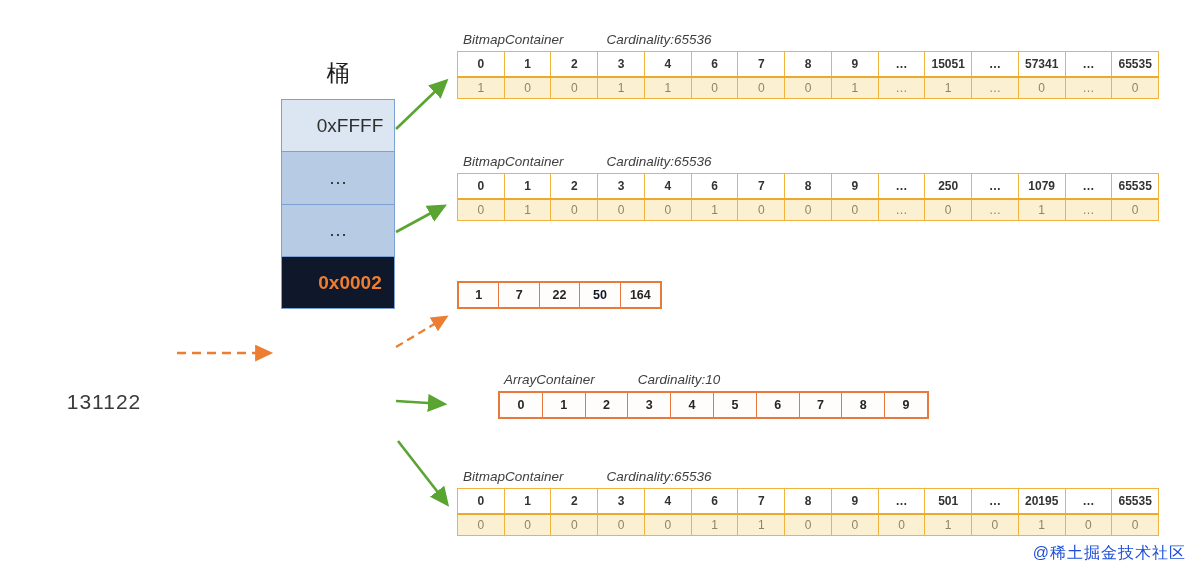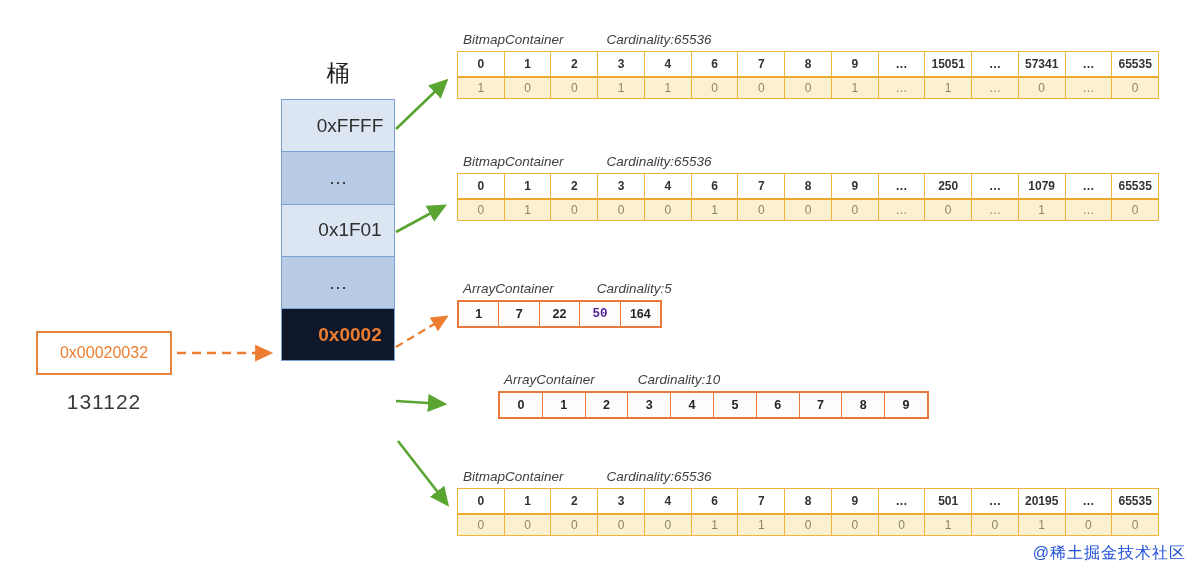--- a/index.html
+++ b/index.html
@@ -59,21 +59,21 @@
     font-size:12px;color:#8e8565;min-width:0;
   }
   .vcell:first-child{border-left:none;}
   .arow{display:flex;border:2px solid #e8793d;box-sizing:border-box;background:#ffffff;}
   .acell{
     flex:1 1 0;height:24px;background:#fffdfb;border-left:1.5px solid #e8793d;
     display:flex;align-items:center;justify-content:center;
     font-size:12.5px;font-weight:bold;color:#262626;min-width:0;
   }
   .acell:first-child{border-left:none;}
-  .acell.hl{color:#4c1d95;font-family:Liberation Mono, monospace;}
+  .acell.hl{color:#0f172a;}
 
   .watermark{
     position:absolute;right:10px;top:543px;font-size:16px;color:#1d4ed8;letter-spacing:1px;
   }
 </style>
 </head>
 <body>
 
 <div class="canvas">
 
@@ -87,30 +87,26 @@
       </marker>
     </defs>
     <line x1="177" y1="353" x2="270" y2="353" stroke="#ED7D31" stroke-width="2.4" stroke-dasharray="9 6" marker-end="url(#morange)"></line>
     <line x1="396" y1="129" x2="446" y2="81" stroke="#5aa432" stroke-width="2.6" marker-end="url(#mgreen)"></line>
     <line x1="396" y1="232" x2="444" y2="206" stroke="#5aa432" stroke-width="2.6" marker-end="url(#mgreen)"></line>
     <line x1="396" y1="347" x2="446" y2="317" stroke="#ED7D31" stroke-width="2.3" stroke-dasharray="8 5" marker-end="url(#morange)"></line>
     <line x1="396" y1="401" x2="444" y2="404" stroke="#5aa432" stroke-width="2.6" marker-end="url(#mgreen)"></line>
     <line x1="398" y1="441" x2="447" y2="504" stroke="#5aa432" stroke-width="2.6" marker-end="url(#mgreen)"></line>
   </svg>
 
-  <div class="hexbox">
-    <span>0x00020032</span>
-  </div>
   <div class="decimal">131122</div>
 
   <div class="bucket-title">桶</div>
   <div class="bucket" id="bucket">
       <div class="bucket-cell light">0xFFFF</div>
       <div class="bucket-cell dark">…</div>
-      <div class="bucket-cell light">0x1F01</div>
       <div class="bucket-cell dark">…</div>
       <div class="bucket-cell light orange-text">0x0002</div>
     </div>
 
   <div class="container c0">
     <div class="clabel">
       <span>BitmapContainer</span><span class="ccard">Cardinality:65536</span>
     </div>
     <div class="tbl">
         <div class="brow hrow">
@@ -186,23 +182,20 @@
           <div class="vcell">0</div>
           <div class="vcell">…</div>
           <div class="vcell">1</div>
           <div class="vcell">…</div>
           <div class="vcell">0</div>
         </div>
       </div>
   </div>
 
   <div class="container c2">
-    <div class="clabel">
-      <span>ArrayContainer</span><span class="ccard">Cardinality:5</span>
-    </div>
     <div class="tbl">
         <div class="arow">
           <div class="acell">1</div>
           <div class="acell">7</div>
           <div class="acell">22</div>
           <div class="acell hl">50</div>
           <div class="acell">164</div>
         </div>
       </div>
   </div>

